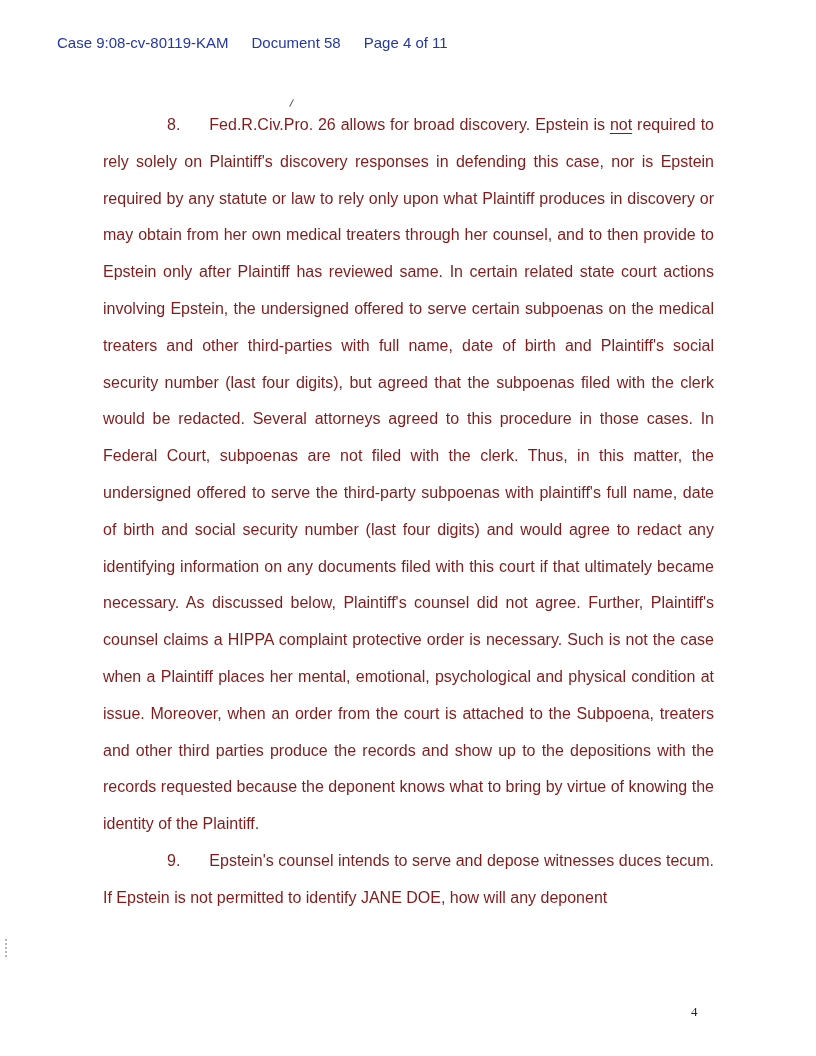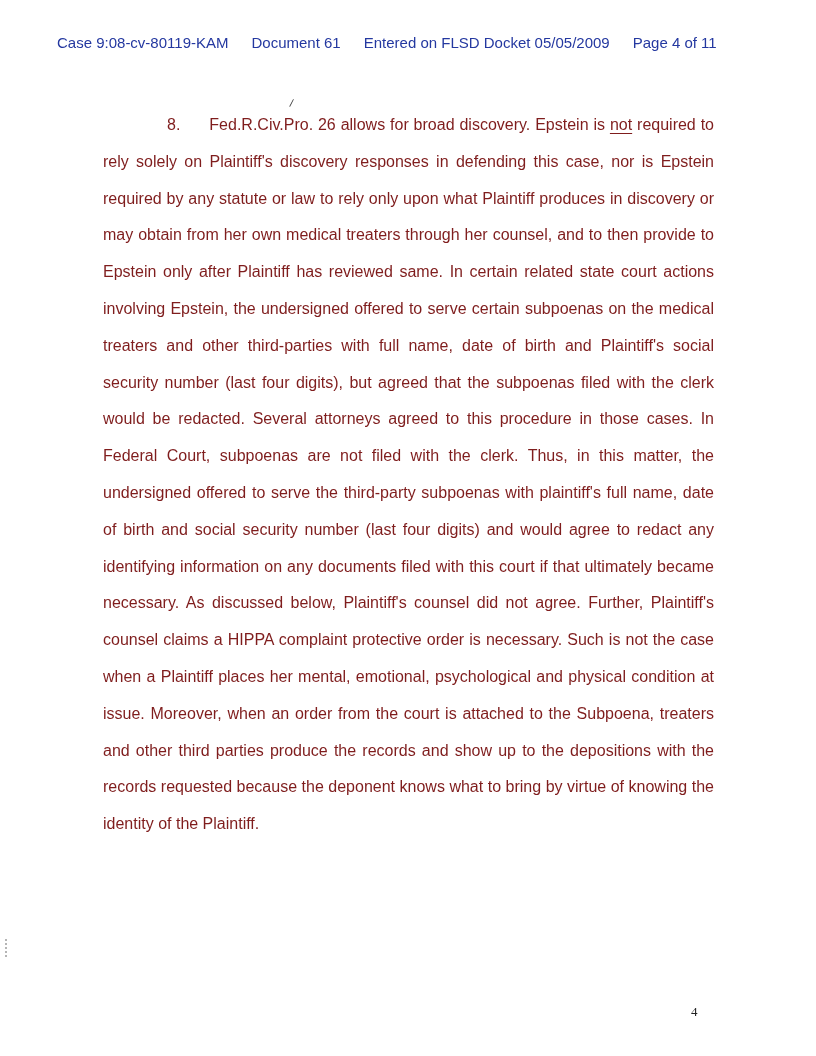--- a/index.html
+++ b/index.html
@@ -75,28 +75,28 @@
     color: #222222;
   }
 </style>
 </head>
 <body>
 
 <div class="page">
 
   <div class="docket-header">
     <span>Case 9:08-cv-80119-KAM</span>
-    <span>Document 61</span>
-    <span>Entered on FLSD Docket 05/05/2009</span>
+    <span>Document 58</span>
     <span>Page 4 of 11</span>
   </div>
 
   <span class="stray-mark">/</span>
 
   <div class="body-text">
     <p class="para"><span>8.</span><span class="num-gap"></span><span>Fed.R.Civ.Pro. 26 allows for broad discovery.  Epstein is </span><span class="u-word">not</span><span> required to rely solely on Plaintiff's discovery responses in defending this case, nor is Epstein required by any statute or law to rely only upon what Plaintiff produces in discovery or may obtain from her own medical treaters through her counsel,  and to then provide to Epstein only after Plaintiff has reviewed same. In certain related state court actions involving Epstein, the undersigned offered to serve certain subpoenas on the medical treaters and other third-parties with full name, date of birth and Plaintiff's social security number (last four digits), but agreed that the subpoenas filed with the clerk would be redacted.  Several attorneys agreed to this procedure in those cases. In Federal Court, subpoenas are not filed with the clerk.  Thus, in this matter, the undersigned offered to serve the third-party subpoenas with plaintiff's full name, date of birth and social security number (last four digits) and would  agree to redact any identifying information on any documents filed with this court if that ultimately became necessary.  As discussed below, Plaintiff's counsel did not agree.  Further, Plaintiff's counsel claims a HIPPA complaint protective order is necessary.  Such is not the case when a Plaintiff places her mental, emotional, psychological and physical condition at issue.  Moreover, when an order from the court is attached to the Subpoena, treaters and other third parties produce the records and show up to the depositions with the records requested because the deponent knows what to bring by virtue of knowing the identity of the Plaintiff.</span></p>
+    <p class="para"><span>9.</span><span class="num-gap"></span><span>Epstein's counsel intends to serve and depose witnesses duces tecum.  If Epstein is not permitted to identify JANE DOE, how will any deponent</span></p>
   </div>
 
   <div class="scan-artifact"></div>
 
   <div class="page-number">4</div>
 
 </div>
 
 </body></html>

